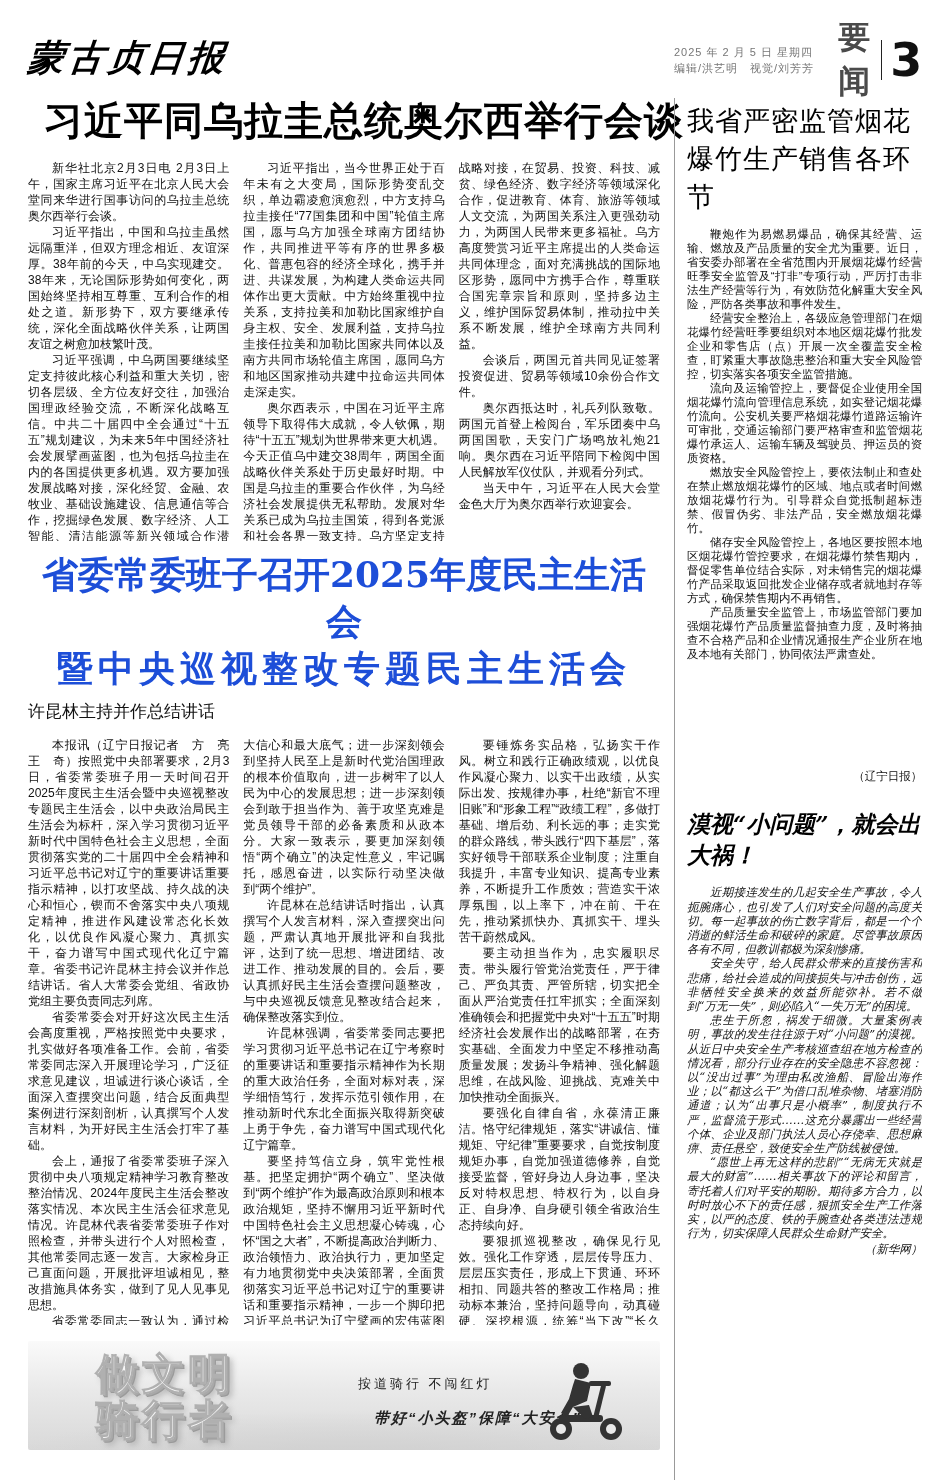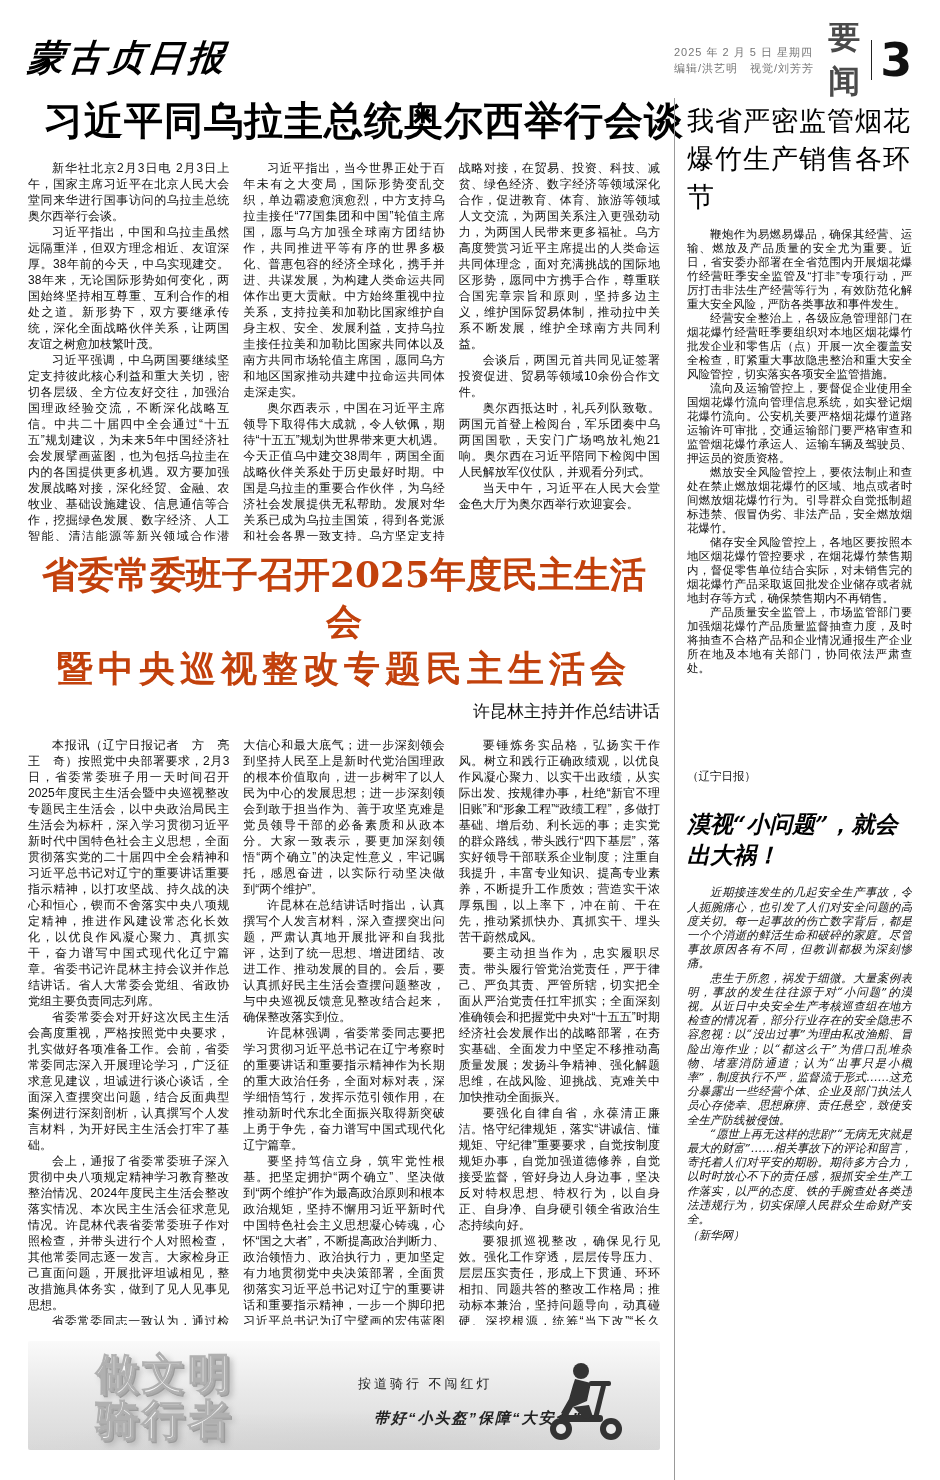--- a/index.html
+++ b/index.html
@@ -6,52 +6,52 @@
   body{width:940px;height:1480px;overflow:hidden;color:#111;
        font-family:"Liberation Sans","DejaVu Sans",sans-serif;}
   .page{position:relative;width:884px;height:1424px;padding:26px 28px 30px 28px;display:flex;gap:14px;}
   .left-col{width:632px;flex:0 0 632px;display:flex;flex-direction:column;}
   .right-col{flex:1;display:flex;flex-direction:column;}
 
   
   .masthead-title{font-family:"DejaVu Serif","Liberation Serif",serif;font-style:italic;
       font-weight:bold;font-size:36px;letter-spacing:4px;transform:skewX(-6deg);
       color:#000;height:62px;line-height:62px;}
-  .header-right{display:flex;align-items:center;justify-content:flex-end;gap:14px;height:52px;margin-top:8px;}
+  .header-right{display:flex;align-items:center;justify-content:flex-end;gap:24px;height:52px;margin-top:8px;}
   .date-block{font-size:11px;color:#777;text-align:left;line-height:16px;letter-spacing:1px;white-space:nowrap;}
   .section-flag{display:flex;align-items:center;gap:8px;}
   .section-name{font-size:32px;font-weight:bold;color:#4a4a4a;letter-spacing:2px;}
   .section-bar{width:2px;height:40px;background:#222;}
   .page-number{font-size:46px;font-weight:bold;color:#111;font-family:"DejaVu Sans",sans-serif;}
   .header-rule{height:2px;background:#111;margin:2px 0 10px 0;}
 
   
   .lead-headline{margin:6px 0 12px 16px;font-size:39px;font-weight:900;letter-spacing:1px;
       white-space:nowrap;font-family:"DejaVu Sans","Liberation Sans",sans-serif;color:#000;}
   .cols{display:flex;gap:14px;overflow:hidden;}
   .lead-cols{height:412px;font-size:12px;line-height:16px;}
   .col{flex:1;overflow:hidden;}
   .para{margin:0;text-indent:2em;text-align:justify;}
   .para.cont{text-indent:0;}
 
   
   .mid-article{margin-top:10px;}
   .mid-headline{font-family:"DejaVu Serif","Liberation Serif",serif;font-weight:bold;
-      text-align:center;font-size:36px;line-height:1.3;color:#c2410c;margin:0;}
+      text-align:center;font-size:36px;line-height:1.3;color:#1d4ed8;margin:0;}
   .mid-headline .l2{letter-spacing:5px;}
-  .mid-subtitle{text-align:right;font-size:17px;margin:8px 0 14px 0;color:#111;}
+  .mid-subtitle{text-align:left;font-size:17px;margin:8px 0 14px 0;color:#111;}
   .mid-cols{height:588px;font-size:12px;line-height:16px;}
 
   
   .sidebar-articles{border-left:1px solid #999;padding-left:12px;flex:1;}
   .sb1-headline{font-family:"DejaVu Serif","Liberation Serif",serif;font-weight:normal;
       font-size:27px;line-height:1.4;margin:4px 0 12px 0;color:#000;letter-spacing:1px;}
   .sb-body{font-size:11.5px;line-height:14px;}
   .sb1-body{height:540px;overflow:hidden;}
-  .attribution{text-align:left;text-indent:0;margin-top:2px;}
+  .attribution{text-align:right;text-indent:0;margin-top:2px;}
   .sb2-headline{font-family:"DejaVu Serif","Liberation Serif",serif;font-style:italic;
       font-weight:bold;font-size:23px;margin:26px 0 14px 0;color:#000;}
   .sb2-body{font-family:"DejaVu Serif","Liberation Serif",serif;font-style:italic;
       font-size:11.5px;line-height:14.2px;height:600px;overflow:hidden;}
 
   
   .banner{margin-top:16px;height:118px;border-radius:2px;position:relative;overflow:hidden;
       background:linear-gradient(180deg,#fafafa 0%,#e9e9e9 45%,#d9d9d9 100%);}
   .banner-swoosh{position:absolute;left:-40px;bottom:-70px;width:740px;height:110px;
       background:radial-gradient(ellipse at center,#cfcfcf 0%,rgba(207,207,207,0) 70%);}
@@ -179,20 +179,21 @@
             <p class="para">产品质量安全监管上，市场监管部门要加强烟花爆竹产品质量监督抽查力度，及时将抽查不合格产品和企业情况通报生产企业所在地及本地有关部门，协同依法严肃查处。</p>
           </div>
         <p class="para attribution sb-body">（辽宁日报）</p>
       </article>
 
       <article>
         <h2 class="sb2-headline">漠视“小问题”，就会出大祸！</h2>
         <div class="sb2-body">
           <div>
               <p class="para">近期接连发生的几起安全生产事故，令人扼腕痛心，也引发了人们对安全问题的高度关切。每一起事故的伤亡数字背后，都是一个个消逝的鲜活生命和破碎的家庭。尽管事故原因各有不同，但教训都极为深刻惨痛。</p>
+              <p class="para">安全失守，给人民群众带来的直接伤害和悲痛，给社会造成的间接损失与冲击创伤，远非牺牲安全换来的效益所能弥补。若不做到“万无一失”，则必陷入“一失万无”的困境。</p>
               <p class="para">患生于所忽，祸发于细微。大量案例表明，事故的发生往往源于对“小问题”的漠视。从近日中央安全生产考核巡查组在地方检查的情况看，部分行业存在的安全隐患不容忽视：以“没出过事”为理由私改渔船、冒险出海作业；以“都这么干”为借口乱堆杂物、堵塞消防通道；认为“出事只是小概率”，制度执行不严，监督流于形式……这充分暴露出一些经营个体、企业及部门执法人员心存侥幸、思想麻痹、责任悬空，致使安全生产防线被侵蚀。</p>
               <p class="para">“愿世上再无这样的悲剧”“无病无灾就是最大的财富”……相关事故下的评论和留言，寄托着人们对平安的期盼。期待多方合力，以时时放心不下的责任感，狠抓安全生产工作落实，以严的态度、铁的手腕查处各类违法违规行为，切实保障人民群众生命财产安全。</p>
             </div>
           <p class="para attribution">（新华网）</p>
         </div>
       </article>
 
     </div>
   </div>
 </div>

